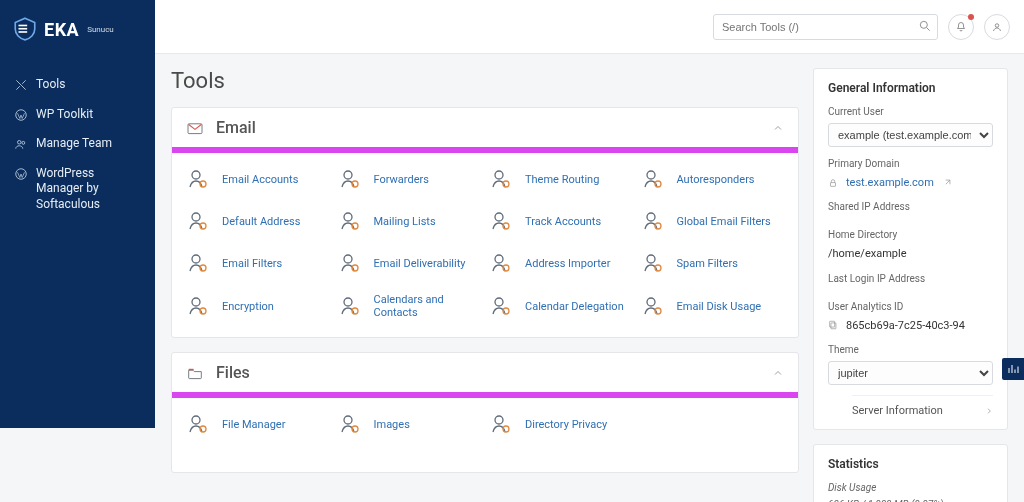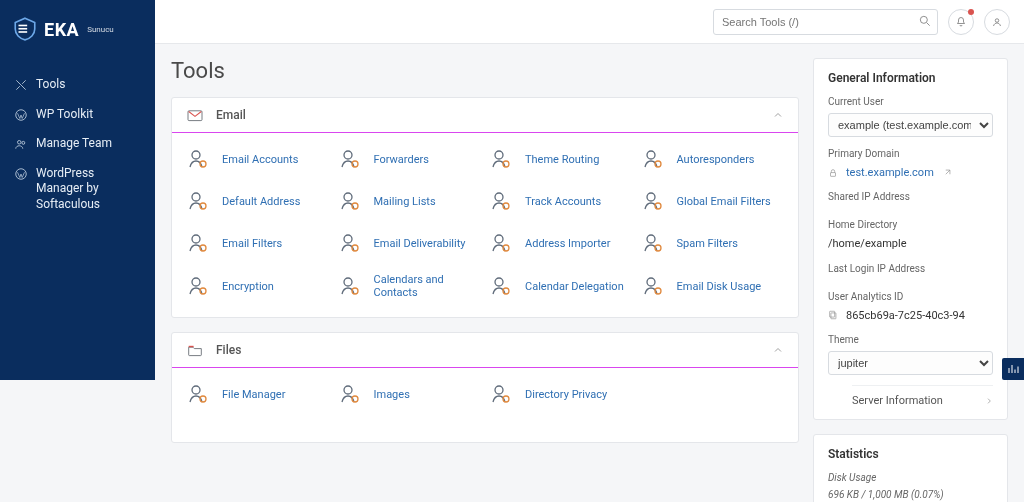--- a/index.html
+++ b/index.html
@@ -11,21 +11,21 @@
     color: #444;
     width: 1024px;
     height: 502px;
     overflow: hidden;
     position: relative;
   }
   .sidebar {
     width: 155px;
     background: #0a2d5e;
     color: #fff;
-    height: 380px;
+    height: 428px;
     float: left;
     padding: 12px 10px;
   }
   .logo {
     display: flex;
     align-items: center;
     gap: 6px;
     margin-bottom: 24px;
     padding: 4px 2px;
   }
@@ -44,21 +44,21 @@
   .nav-item svg { width: 14px; height: 14px; stroke: #bcd; fill: none; flex-shrink: 0; margin-top: 1px; }
   .nav-item span { color: #e6edf5; }
 
   .main {
     margin-left: 155px;
     height: 502px;
     display: flex;
     flex-direction: column;
   }
   .topbar {
-    height: 44px;
+    height: 54px;
     background: #fff;
     border-bottom: 1px solid #e6e8eb;
     display: flex;
     align-items: center;
     justify-content: flex-end;
     gap: 10px;
     padding: 0 14px;
   }
   .search-wrap {
     position: relative;
@@ -117,23 +117,23 @@
   .panel {
     border: 1px solid #e4e6ea;
     border-radius: 3px;
     background: #fff;
     margin-bottom: 14px;
   }
   .panel-hd {
     display: flex;
     align-items: center;
     padding: 10px 14px;
-    border-bottom: 1px solid #d946ef;
+    border-bottom: 6px solid #d946ef;
     gap: 12px;
-    font-size: 12px;
+    font-size: 16px;
     font-weight: 500;
     color: #555;
   }
   .panel-hd .hd-ic { width: 18px; height: 14px; }
   .panel-hd .chev { margin-left: auto; width: 12px; height: 12px; stroke: #888; fill: none; }
   .tool-grid {
     display: grid;
     grid-template-columns: repeat(4, 1fr);
     padding: 6px 10px 10px 10px;
     row-gap: 2px;

